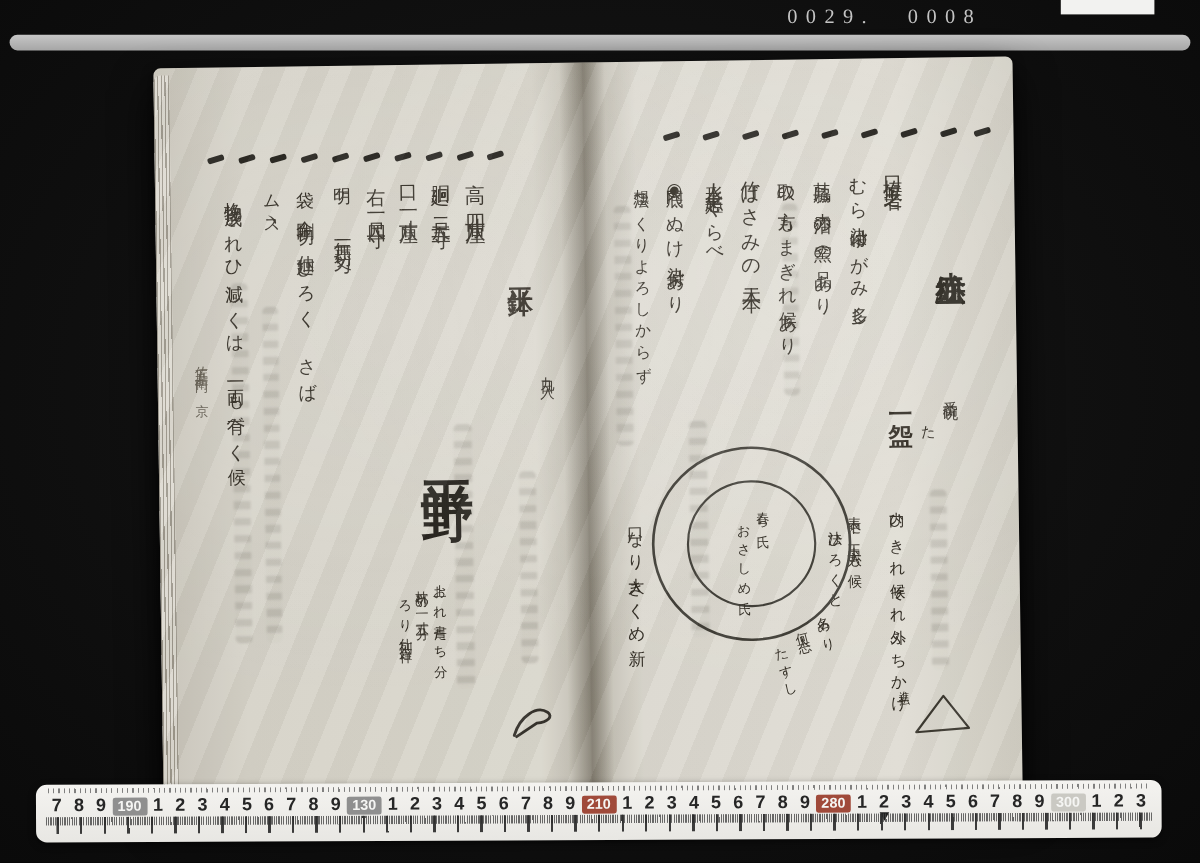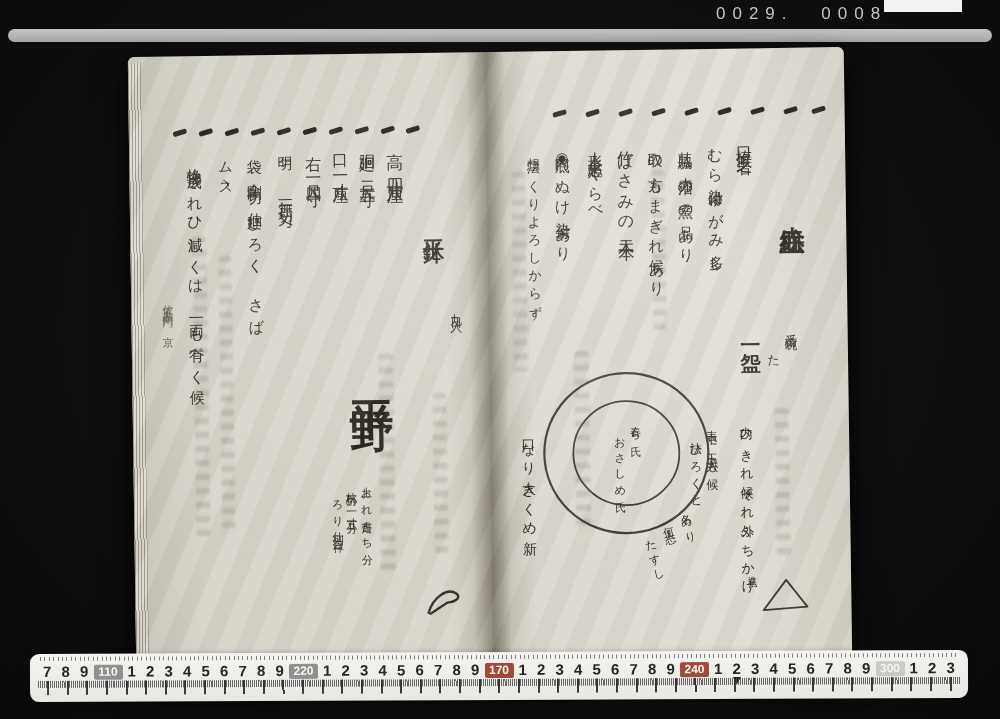--- a/index.html
+++ b/index.html
@@ -3,22 +3,22 @@
 <meta charset="utf-8">
 <style>
   html,body{margin:0;padding:0;background:#000;}
   #photo{
     position:relative;width:1000px;height:719px;overflow:hidden;
     background:radial-gradient(ellipse at 50% 45%, #181818 0%, #101010 55%, #0a0a0a 100%);
     font-family:"Liberation Sans",sans-serif;
   }
   
   .frame-counter{
-    position:absolute;left:716px;top:4px;width:260px;
-    font-family:Liberation Sans, sans-serif;font-size:17px;color:#d4d4d4;
+    position:absolute;left:656px;top:4px;width:260px;
+    font-family:Liberation Serif, serif;font-size:17px;color:#d4d4d4;
     letter-spacing:7px;word-spacing:16px;opacity:.92;
   }
   .header-tab{position:absolute;left:884px;top:0;width:78px;height:12px;background:#f2f2f0;}
   .copyboard-top-bar{
     position:absolute;left:8px;top:29px;width:984px;height:13px;border-radius:7px;
     background:linear-gradient(#c6c6c6,#a6a6a6);
   }
   
   .book{
     position:absolute;left:132px;top:52px;width:716px;height:612px;border-radius:6px;
@@ -244,51 +244,51 @@
     <div class="gutter-shadow"></div>
   </div>
 
 
   <div class="ruler">
     <div class="ruler-topticks"></div>
     <div class="ruler-numbers">
         <span class="rcell"><span class="rnum">7</span></span>
         <span class="rcell"><span class="rnum">8</span></span>
         <span class="rcell"><span class="rnum">9</span></span>
-        <span class="rcell"><span class="rnum bx bx-gray">110</span></span>
+        <span class="rcell"><span class="rnum bx bx-gray">190</span></span>
         <span class="rcell"><span class="rnum">1</span></span>
         <span class="rcell"><span class="rnum">2</span></span>
         <span class="rcell"><span class="rnum">3</span></span>
         <span class="rcell"><span class="rnum">4</span></span>
         <span class="rcell"><span class="rnum">5</span></span>
         <span class="rcell"><span class="rnum">6</span></span>
         <span class="rcell"><span class="rnum">7</span></span>
         <span class="rcell"><span class="rnum">8</span></span>
         <span class="rcell"><span class="rnum">9</span></span>
-        <span class="rcell"><span class="rnum bx bx-gray">220</span></span>
+        <span class="rcell"><span class="rnum bx bx-gray">130</span></span>
         <span class="rcell"><span class="rnum">1</span></span>
         <span class="rcell"><span class="rnum">2</span></span>
         <span class="rcell"><span class="rnum">3</span></span>
         <span class="rcell"><span class="rnum">4</span></span>
         <span class="rcell"><span class="rnum">5</span></span>
         <span class="rcell"><span class="rnum">6</span></span>
         <span class="rcell"><span class="rnum">7</span></span>
         <span class="rcell"><span class="rnum">8</span></span>
         <span class="rcell"><span class="rnum">9</span></span>
-        <span class="rcell"><span class="rnum bx bx-red">170</span></span>
+        <span class="rcell"><span class="rnum bx bx-red">210</span></span>
         <span class="rcell"><span class="rnum">1</span></span>
         <span class="rcell"><span class="rnum">2</span></span>
         <span class="rcell"><span class="rnum">3</span></span>
         <span class="rcell"><span class="rnum">4</span></span>
         <span class="rcell"><span class="rnum">5</span></span>
         <span class="rcell"><span class="rnum">6</span></span>
         <span class="rcell"><span class="rnum">7</span></span>
         <span class="rcell"><span class="rnum">8</span></span>
         <span class="rcell"><span class="rnum">9</span></span>
-        <span class="rcell"><span class="rnum bx bx-red">240</span></span>
+        <span class="rcell"><span class="rnum bx bx-red">280</span></span>
         <span class="rcell"><span class="rnum">1</span></span>
         <span class="rcell arrow"><span class="rnum">2</span></span>
         <span class="rcell"><span class="rnum">3</span></span>
         <span class="rcell"><span class="rnum">4</span></span>
         <span class="rcell"><span class="rnum">5</span></span>
         <span class="rcell"><span class="rnum">6</span></span>
         <span class="rcell"><span class="rnum">7</span></span>
         <span class="rcell"><span class="rnum">8</span></span>
         <span class="rcell"><span class="rnum">9</span></span>
         <span class="rcell"><span class="rnum bx bx-pale">300</span></span>

